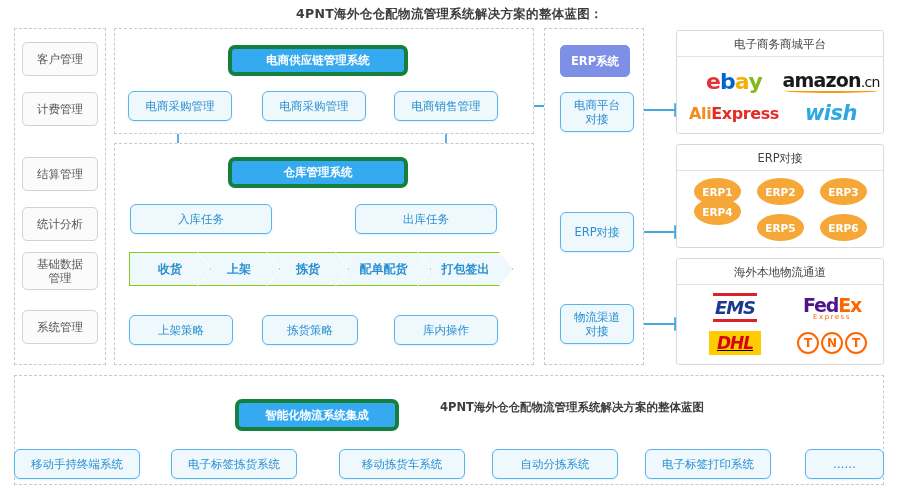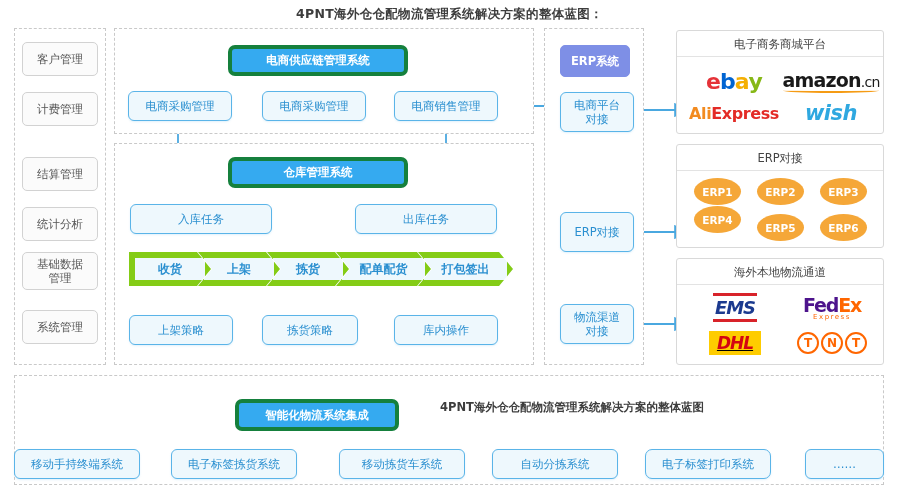--- a/index.html
+++ b/index.html
@@ -77,21 +77,21 @@
     color: #ffffff;
     font-weight: bold;
     border-radius: 5px;
   }
 
   
   .chev {
     position: absolute;
     height: 34px;
     background: #eef8fd;
-    border: 6px solid #84cc16;
+    border: 1px solid #84cc16;
     color: #2a8fd0;
     font-size: 12px;
     font-weight: bold;
     display: flex;
     align-items: center;
     justify-content: center;
     clip-path: polygon(0 0, calc(100% - 14px) 0, 100% 50%, calc(100% - 14px) 100%, 0 100%, 14px 50%);
   }
   .chev.first {
     clip-path: polygon(0 0, calc(100% - 14px) 0, 100% 50%, calc(100% - 14px) 100%, 0 100%);
@@ -323,21 +323,21 @@
 </div>
 <div class="erp" style="left:694px; top:178px;">
   <span>ERP1</span>
   </div>
 <div class="erp" style="left:757px; top:178px;">
   <span>ERP2</span>
   </div>
 <div class="erp" style="left:820px; top:178px;">
   <span>ERP3</span>
   </div>
-<div class="erp" style="left:694px; top:206px;text-align:right;">
+<div class="erp" style="left:694px; top:198px;text-align:right;">
   <span>ERP4</span>
   </div>
 <div class="erp" style="left:757px; top:214px;">
   <span>ERP5</span>
   </div>
 <div class="erp" style="left:820px; top:214px;">
   <span>ERP6</span>
   </div>
 
 <div class="solid-panel" style="left:676px; top:258px; width:208px; height:107px;">
@@ -373,18 +373,18 @@
 </div>
 <div class="node light" style="left:171px; top:449px; width:126px; height:30px;">
   <span>电子标签拣货系统</span>
 </div>
 <div class="node light" style="left:339px; top:449px; width:126px; height:30px;">
   <span>移动拣货车系统</span>
 </div>
 <div class="node light" style="left:492px; top:449px; width:126px; height:30px;">
   <span>自动分拣系统</span>
 </div>
-<div class="node light" style="left:645px; top:449px; width:126px; height:30px;border-radius:7px;">
+<div class="node light" style="left:645px; top:449px; width:126px; height:30px;">
   <span>电子标签打印系统</span>
 </div>
 <div class="node light" style="left:805px; top:449px; width:79px; height:30px;">
   <span>……</span>
 </div>
 
 </body></html>

